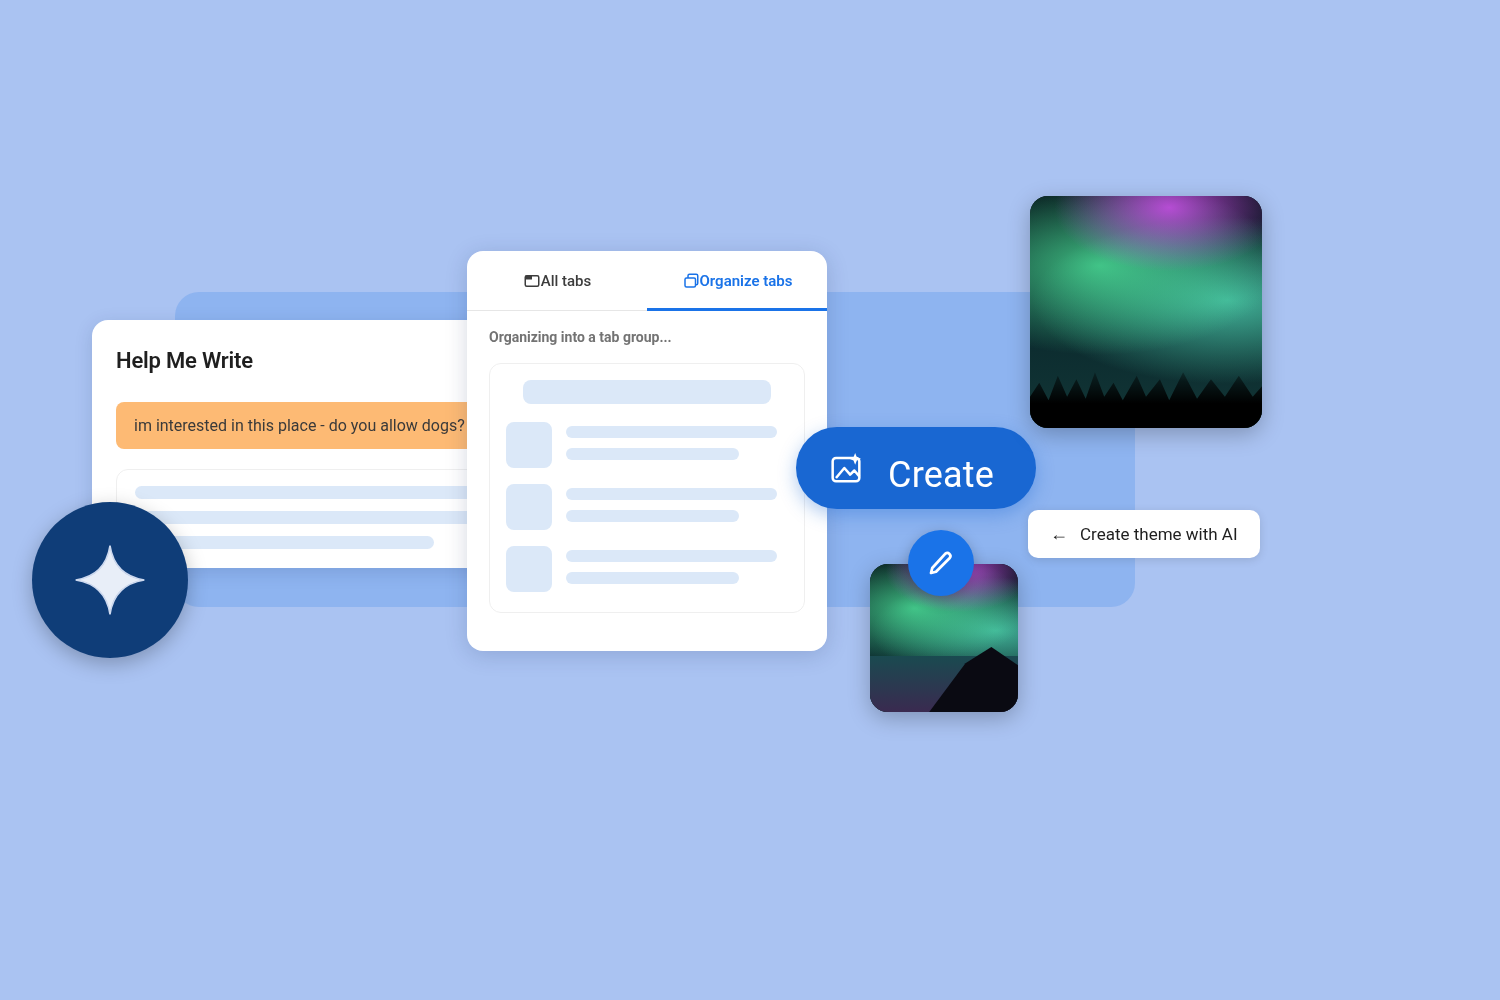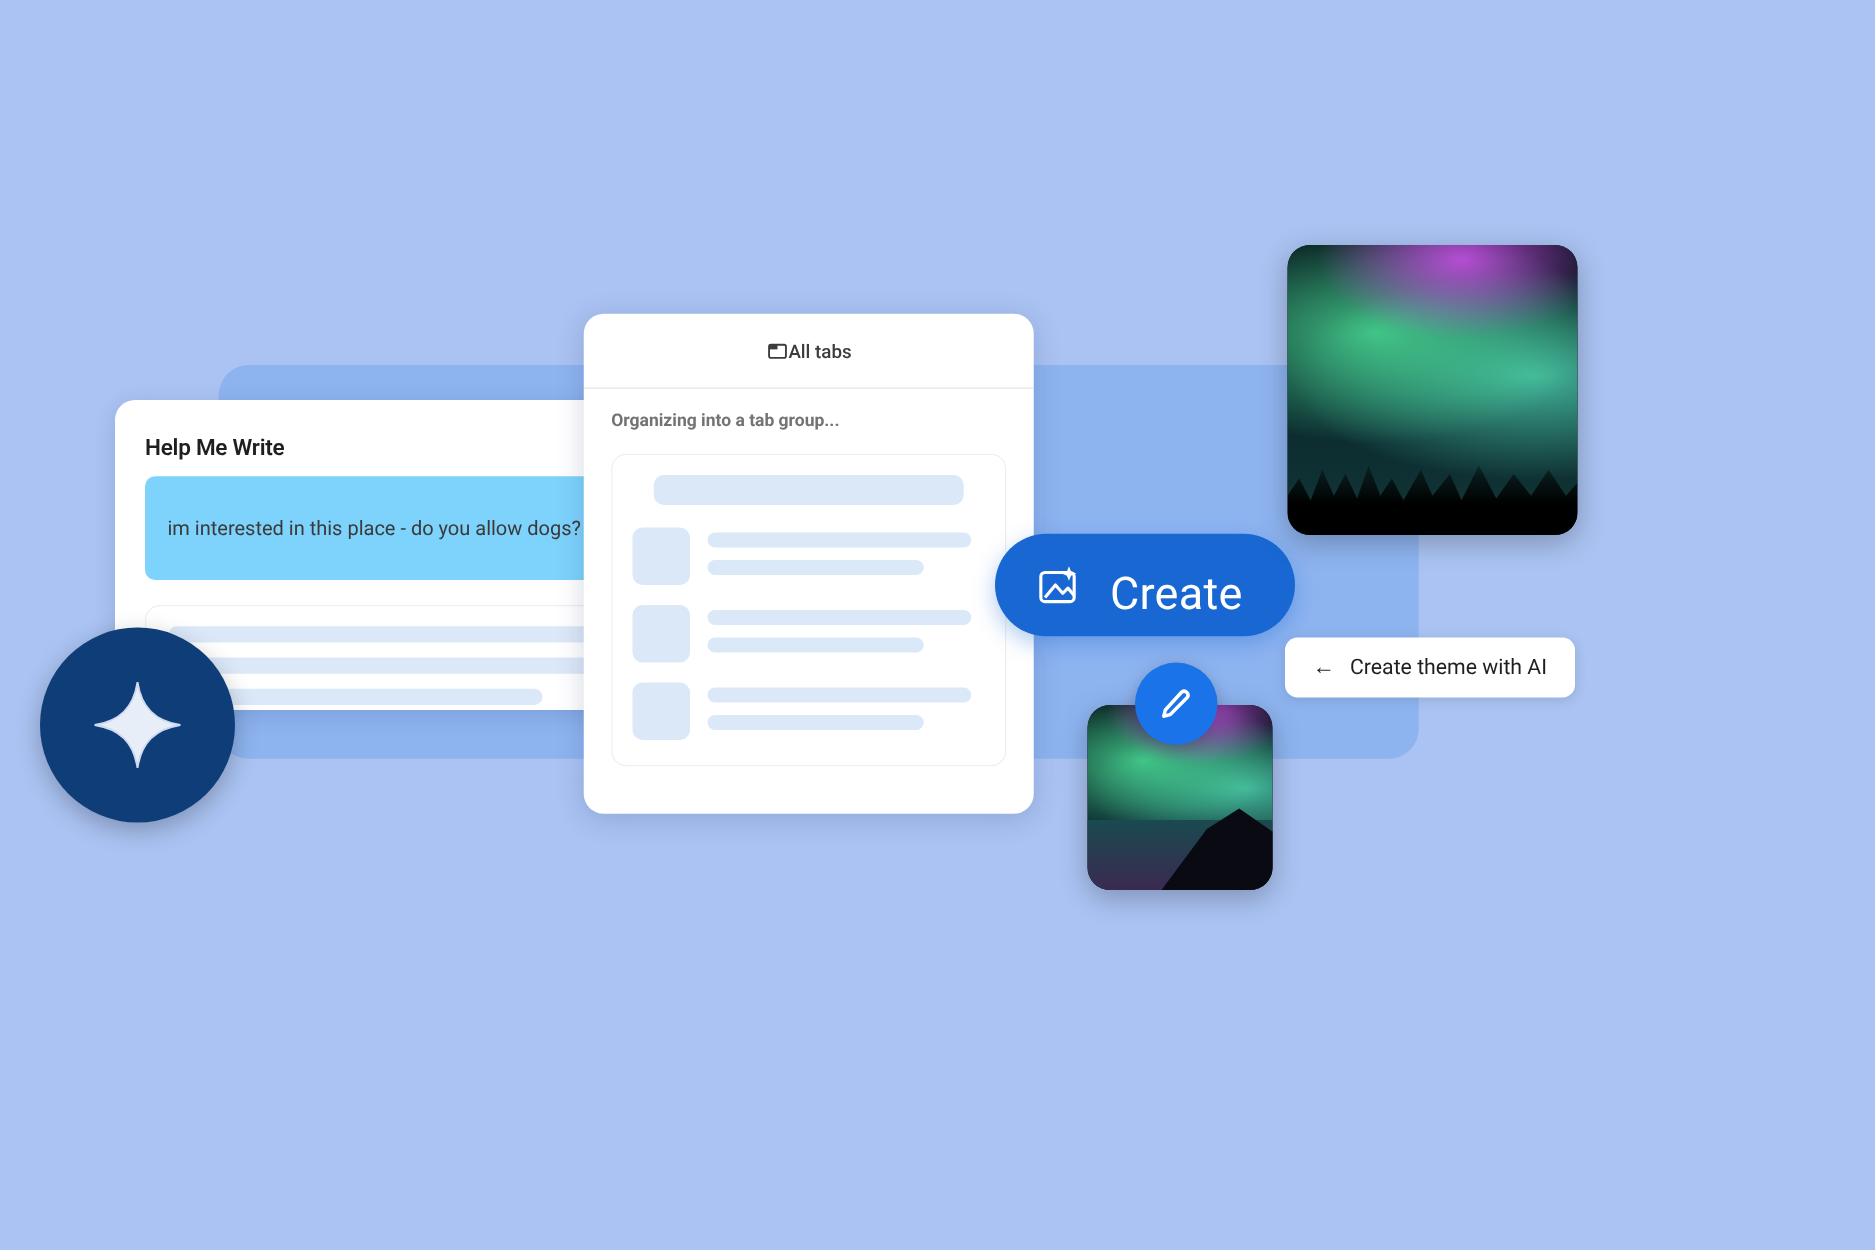--- a/index.html
+++ b/index.html
@@ -29,30 +29,30 @@
     top: 320px;
     width: 513px;
     height: 248px;
     background: #ffffff;
     border-radius: 16px;
     box-shadow: 0 4px 18px rgba(20, 40, 90, 0.15);
     padding: 28px 24px 18px 24px;
     overflow: hidden;
   }
   .hmw-title {
-    font-size: 18px;
+    font-size: 22px;
     font-weight: 600;
     color: #1f1f1f;
     letter-spacing: -0.2px;
-    margin-bottom: 12px;
+    margin-bottom: 29px;
   }
   .hmw-input {
-    background: #7dd3fc;
+    background: #fdba74;
     border-radius: 8px;
-    padding: 32px 18px;
+    padding: 14px 18px;
     font-size: 16px;
     color: #3a3a3a;
     margin-bottom: 20px;
   }
   .hmw-skel-box {
     border: 1px solid #efefef;
     border-radius: 12px;
     padding: 16px 18px;
   }
   .skel-line {
@@ -298,20 +298,29 @@
 <div class="tabs-card">
   <div class="tabs-header">
     <div class="tab-btn">
       <span>
         <svg width="18" height="18" viewBox="0 0 24 24" fill="none" stroke="#3c3c3c" stroke-width="2">
           <rect x="3" y="5" width="18" height="14" rx="2"></rect>
           <rect x="3" y="5" width="9" height="5" fill="#3c3c3c" stroke="none"></rect>
         </svg>
       </span>
       <span>All tabs</span>
+    </div>
+    <div class="tab-btn active">
+      <span>
+        <svg width="18" height="18" viewBox="0 0 24 24" fill="none" stroke="#1a73e8" stroke-width="2">
+          <rect x="4" y="8" width="14" height="12" rx="2"></rect>
+          <path d="M8 8 V5 a2 2 0 0 1 2 -2 h9 a2 2 0 0 1 2 2 v10 a2 2 0 0 1 -2 2 h-1"></path>
+        </svg>
+      </span>
+      <span>Organize tabs</span>
     </div>
   </div>
   <div class="tabs-body">
     <div class="tabs-status">Organizing into a tab group...</div>
     <div class="tabs-skel-box">
       <div class="tabs-skel-head"></div>
       <div class="tabs-row">
         <div class="sq"></div>
         <div class="lines">
             <div class="ln a"></div>

